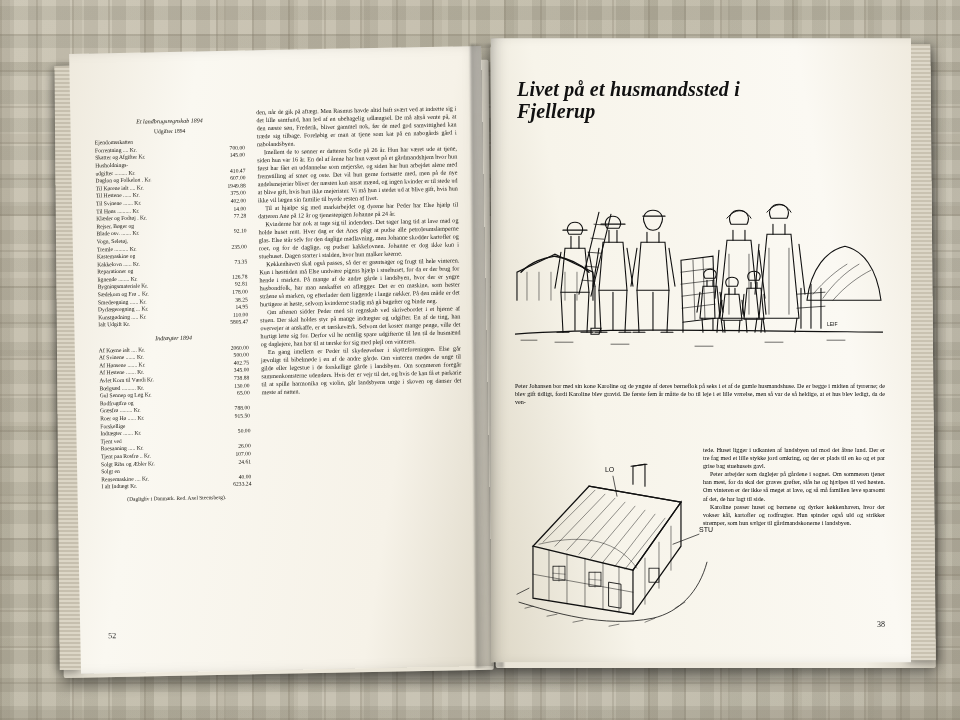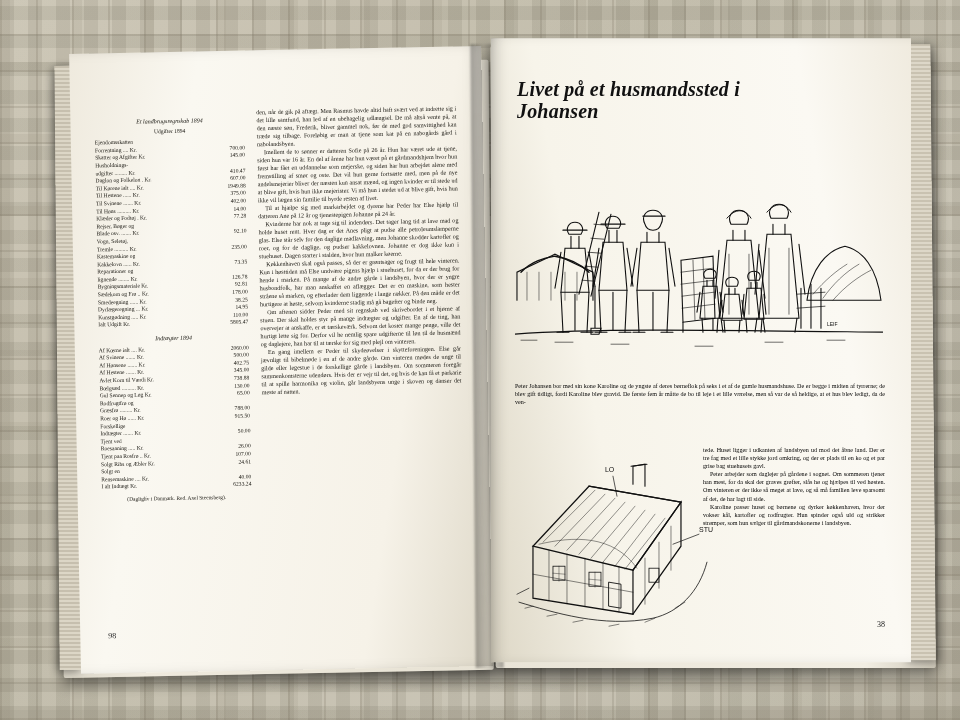--- a/index.html
+++ b/index.html
@@ -452,28 +452,28 @@
       <div class="col" id="left-body">
           <p class="first">den, når de gik på aftægt. Men Rasmus havde altid haft svært ved at indrette sig i det lille samfund, han led af en ubehagelig udlængsel. De må altså vente på, at den næste søn, Frede­rik, bliver gammel nok, før de med god samvittighed kan træde sig tilbage. Foreløbig er man at tjene som kat på en nabogårds gård i nabolandsbyen.</p>
           <p>Imellem de to sønner er datteren Sofie på 26 år. Hun har væ­ret ude at tjene, siden hun var 16 år. En del af årene har hun været på et gårdmandshjem hvor hun først har fået en uddannelse som mejerske, og siden har hun arbejdet alene med fremstil­ling af smør og oste. Det vil hun gerne fortsætte med, men på de nye andelsmejerier bliver der næsten kun ansat mænd, og ingen kvinder er til stede ud at blive gift, hvis hun ikke mejerister. Vi må hun i stedet ud at blive gift, hvis hun ikke vil lægen sin familie til byrde resten af livet.</p>
           <p>Til at hjælpe sig med markarbejdet og dyrene har Peder har Else hjælp til datteren Ane på 12 år og tjenestepigen Jo­hanne på 24 år.</p>
           <p>Kvinderne har nok at tage sig til indendørs. Det tager lang tid at lave mad og holde huset rent. Hver dag er det Anes pligt at pudse alle petroleumslamperne glas. Else står selv for den daglige madlavning, men Johanne skodder kartofler og roer, og for de daglige, og pudser kakkelovnen. Johanne er dog ikke kun i stuehuset. Dagen starter i stalden, hvor hun malker kø­erne.</p>
           <p>Køkkenhaven skal også passes, så der er grøntsager og frugt til hele vinteren. Kun i høsttiden må Else undvære pi­gens hjælp i stuehuset, for da er der brug for hende i marken. På mange af de andre gårde i landsbyen, hvor der er yngre husbondfolk, har man anskaffet en aflægger. Det er en ma­skine, som hester stråene så marken, og efterlader dem lig­gende i lange rækker. På den måde er det hurtigere at høste, selvom kvinderne stadig må gå bagefter og binde neg.</p>
           <p>Om aftenen sidder Peder med sit regnskab ved skrivebor­det i et hjørne af stuen. Der skal holdes styr på mange indtæg­ter og udgifter. En af de ting, han overvejer at anskaffe, er et tærskeværk. Selvom det koster mange penge, ville det hur­tigt lette sig for. Derfor vil he nemlig spare udgifterne til løn til de husmænd og daglejere, han har til at tærske for sig med plejl om vinteren.</p>
           <p>En gang imellem er Peder til skydeøvelser i skytteforenin­gen. Else går jævnligt til bibelmøde i en af de andre gårde. Om vinteren mødes de unge til gilde eller legestue i de forskellige gårde i landsbyen. Om sommeren foregår sammenkomsterne udendørs. Hvis der er vejr til det, og hvis de kan få et par­karie til at spille harmonika og violin, går landsbyens unge i skoven og danser det meste af natten.</p>
         </div>
 
-      <div class="folio" id="folio-left">98</div>
+      <div class="folio" id="folio-left">52</div>
     </div>
 
     <div id="gutter"></div>
 
     <div class="page" id="page-right">
 
-      <div id="chapter-title">Livet på et husmandssted i Johansen</div>
+      <div id="chapter-title">Livet på et husmandssted i Fjellerup</div>
 
       <div id="people-art">
         <svg class="art-svg" viewBox="0 0 368 210" xmlns="http://www.w3.org/2000/svg">
           <g fill="none" stroke="#111" stroke-width="1.1" stroke-linecap="round">
 
             <path d="M2 132 L2 104 L40 86 L78 104 L78 132"></path>
             <path d="M6 104 C 18 92, 30 90, 40 88 C 52 90, 64 94, 74 104" stroke-width="1.4"></path>
             <path d="M12 104 L12 132 M24 104 L24 132 M36 104 L36 132 M50 104 L50 132 M62 104 L62 132" stroke-width=".5"></path>
 
             <path d="M292 132 C 296 100, 312 82, 330 78 C 348 82, 362 100, 366 132 Z"></path>

